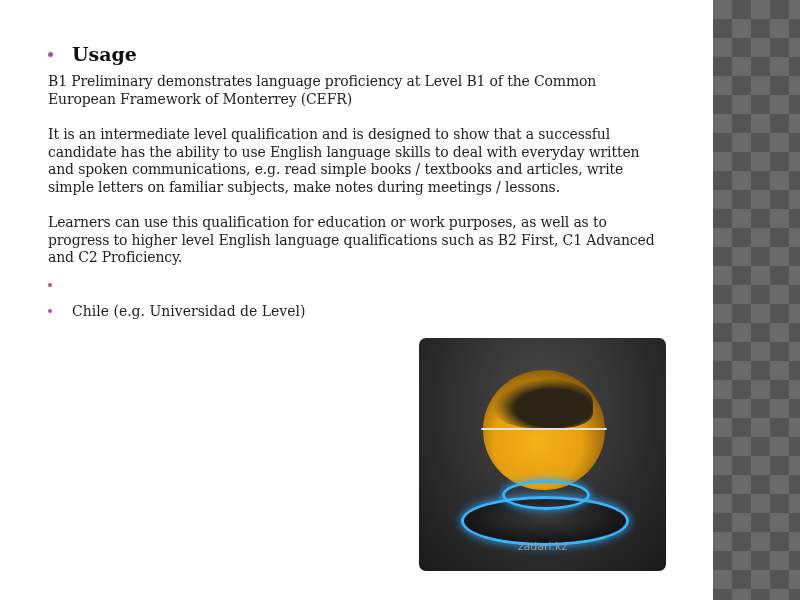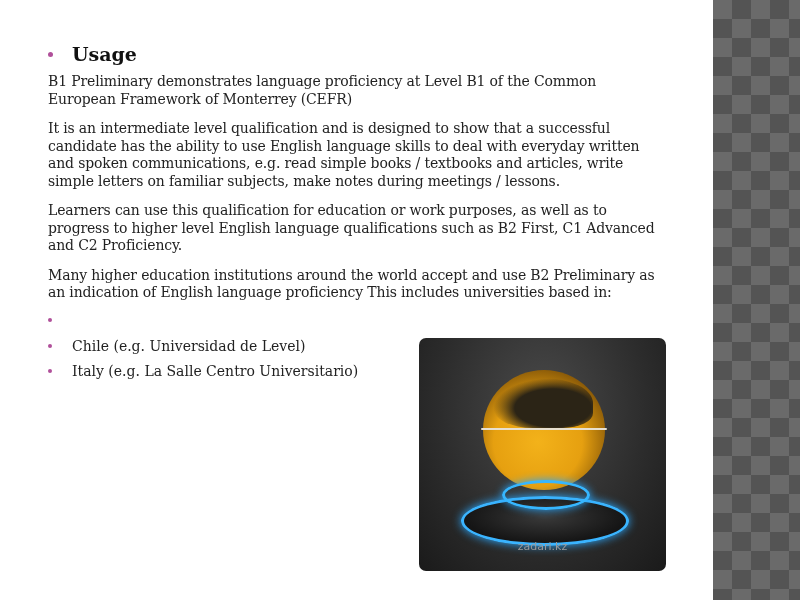--- a/index.html
+++ b/index.html
@@ -25,21 +25,21 @@
     display: inline-block; width: 5px; height: 5px; border-radius: 50%;
     background: #b0509a; margin-right: 19px; flex: none;
   }
   .heading {
     font-family: "DejaVu Serif", serif; font-weight: bold; font-size: 19px; color: #111;
   }
   .para {
     font-size: 14px; line-height: 17.5px; margin: 5px 0 0 0; color: #222;
     letter-spacing: -0.15px;
   }
-  .para + .para { margin-top: 12px; }
+  .para + .para { margin-top: 18px; }
   .list { list-style: none; margin: 6px 0 0 0; padding: 0; }
   .list li { display: flex; align-items: center; height: 25.5px; font-size: 14px; color: #222; white-space: nowrap; }
   .list li .bullet { width: 4px; height: 4px; margin-right: 20px; }
   .photo {
     position: absolute; left: 419px; top: 338px; width: 247px; height: 233px;
     background: radial-gradient(ellipse at 50% 30%, #4a4a4a 0%, #2c2c2c 60%, #1a1a1a 100%);
     overflow: hidden;
     border-radius: 7px;
   }
   .globe {
@@ -73,32 +73,27 @@
 
 <div class="slide">
   <div class="content">
     <div class="heading-row">
       <span class="bullet"></span>
       <span class="heading">Usage</span>
     </div>
     <p class="para">B1 Preliminary demonstrates language proficiency at Level B1 of the Common European Framework of Monterrey (CEFR)</p>
     <p class="para">It is an intermediate level qualification and is designed to show that a successful candidate has the ability to use English language skills to deal with everyday written and spoken communications, e.g. read simple books / textbooks and articles, write simple letters on familiar subjects, make notes during meetings / lessons.</p>
     <p class="para">Learners can use this qualification for education or work purposes, as well as to progress to higher level English language qualifications such as B2 First, C1 Advanced and C2 Proficiency.</p>
-    <p class="para">Many higher education institutions around the world accept and use B2 Preliminary as an indication of English language proficiency This includes universities based in:</p>
     <ul class="list">
       <li>
           <span class="bullet"></span>
         </li>
       <li>
           <span class="bullet"></span>
           <span>Chile (e.g. Universidad de Level)</span>
-        </li>
-      <li>
-          <span class="bullet"></span>
-          <span>Italy (e.g. La Salle Centro Universitario)</span>
         </li>
     </ul>
   </div>
 
   <div class="photo">
     <div class="globe">
       <div class="landmass"></div>
       <div class="equator"></div>
     </div>
     <div class="base"></div>

